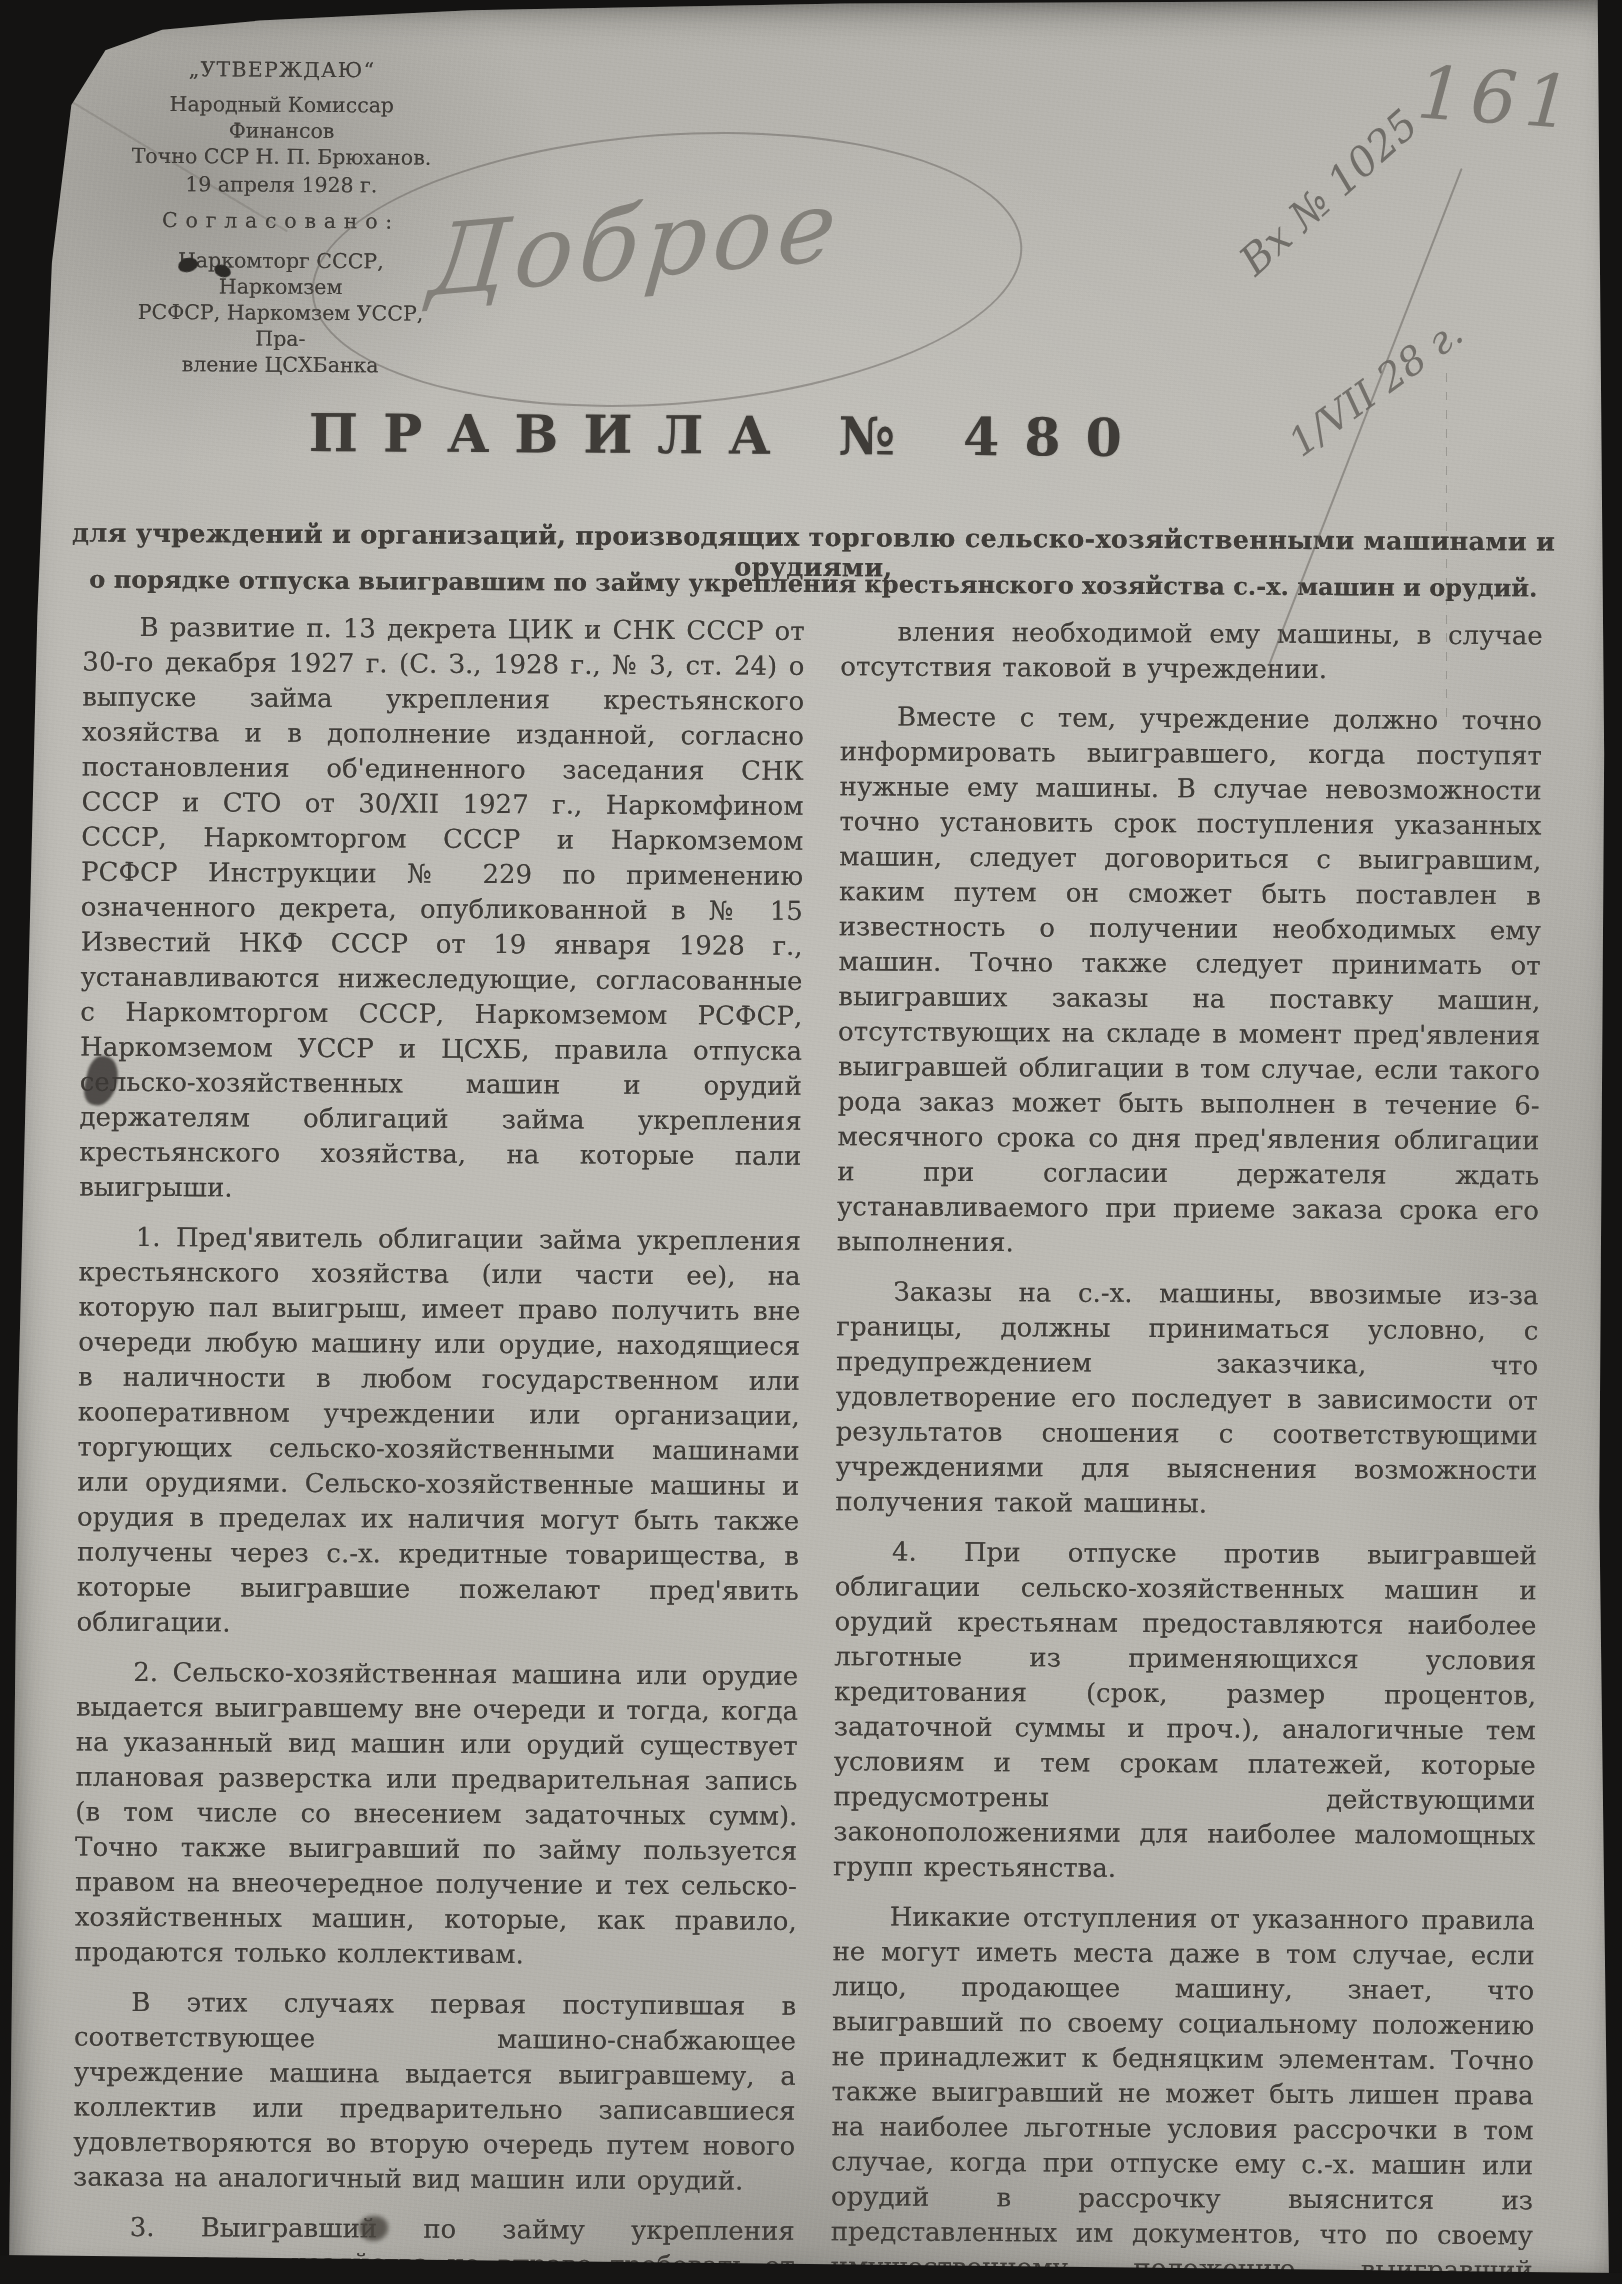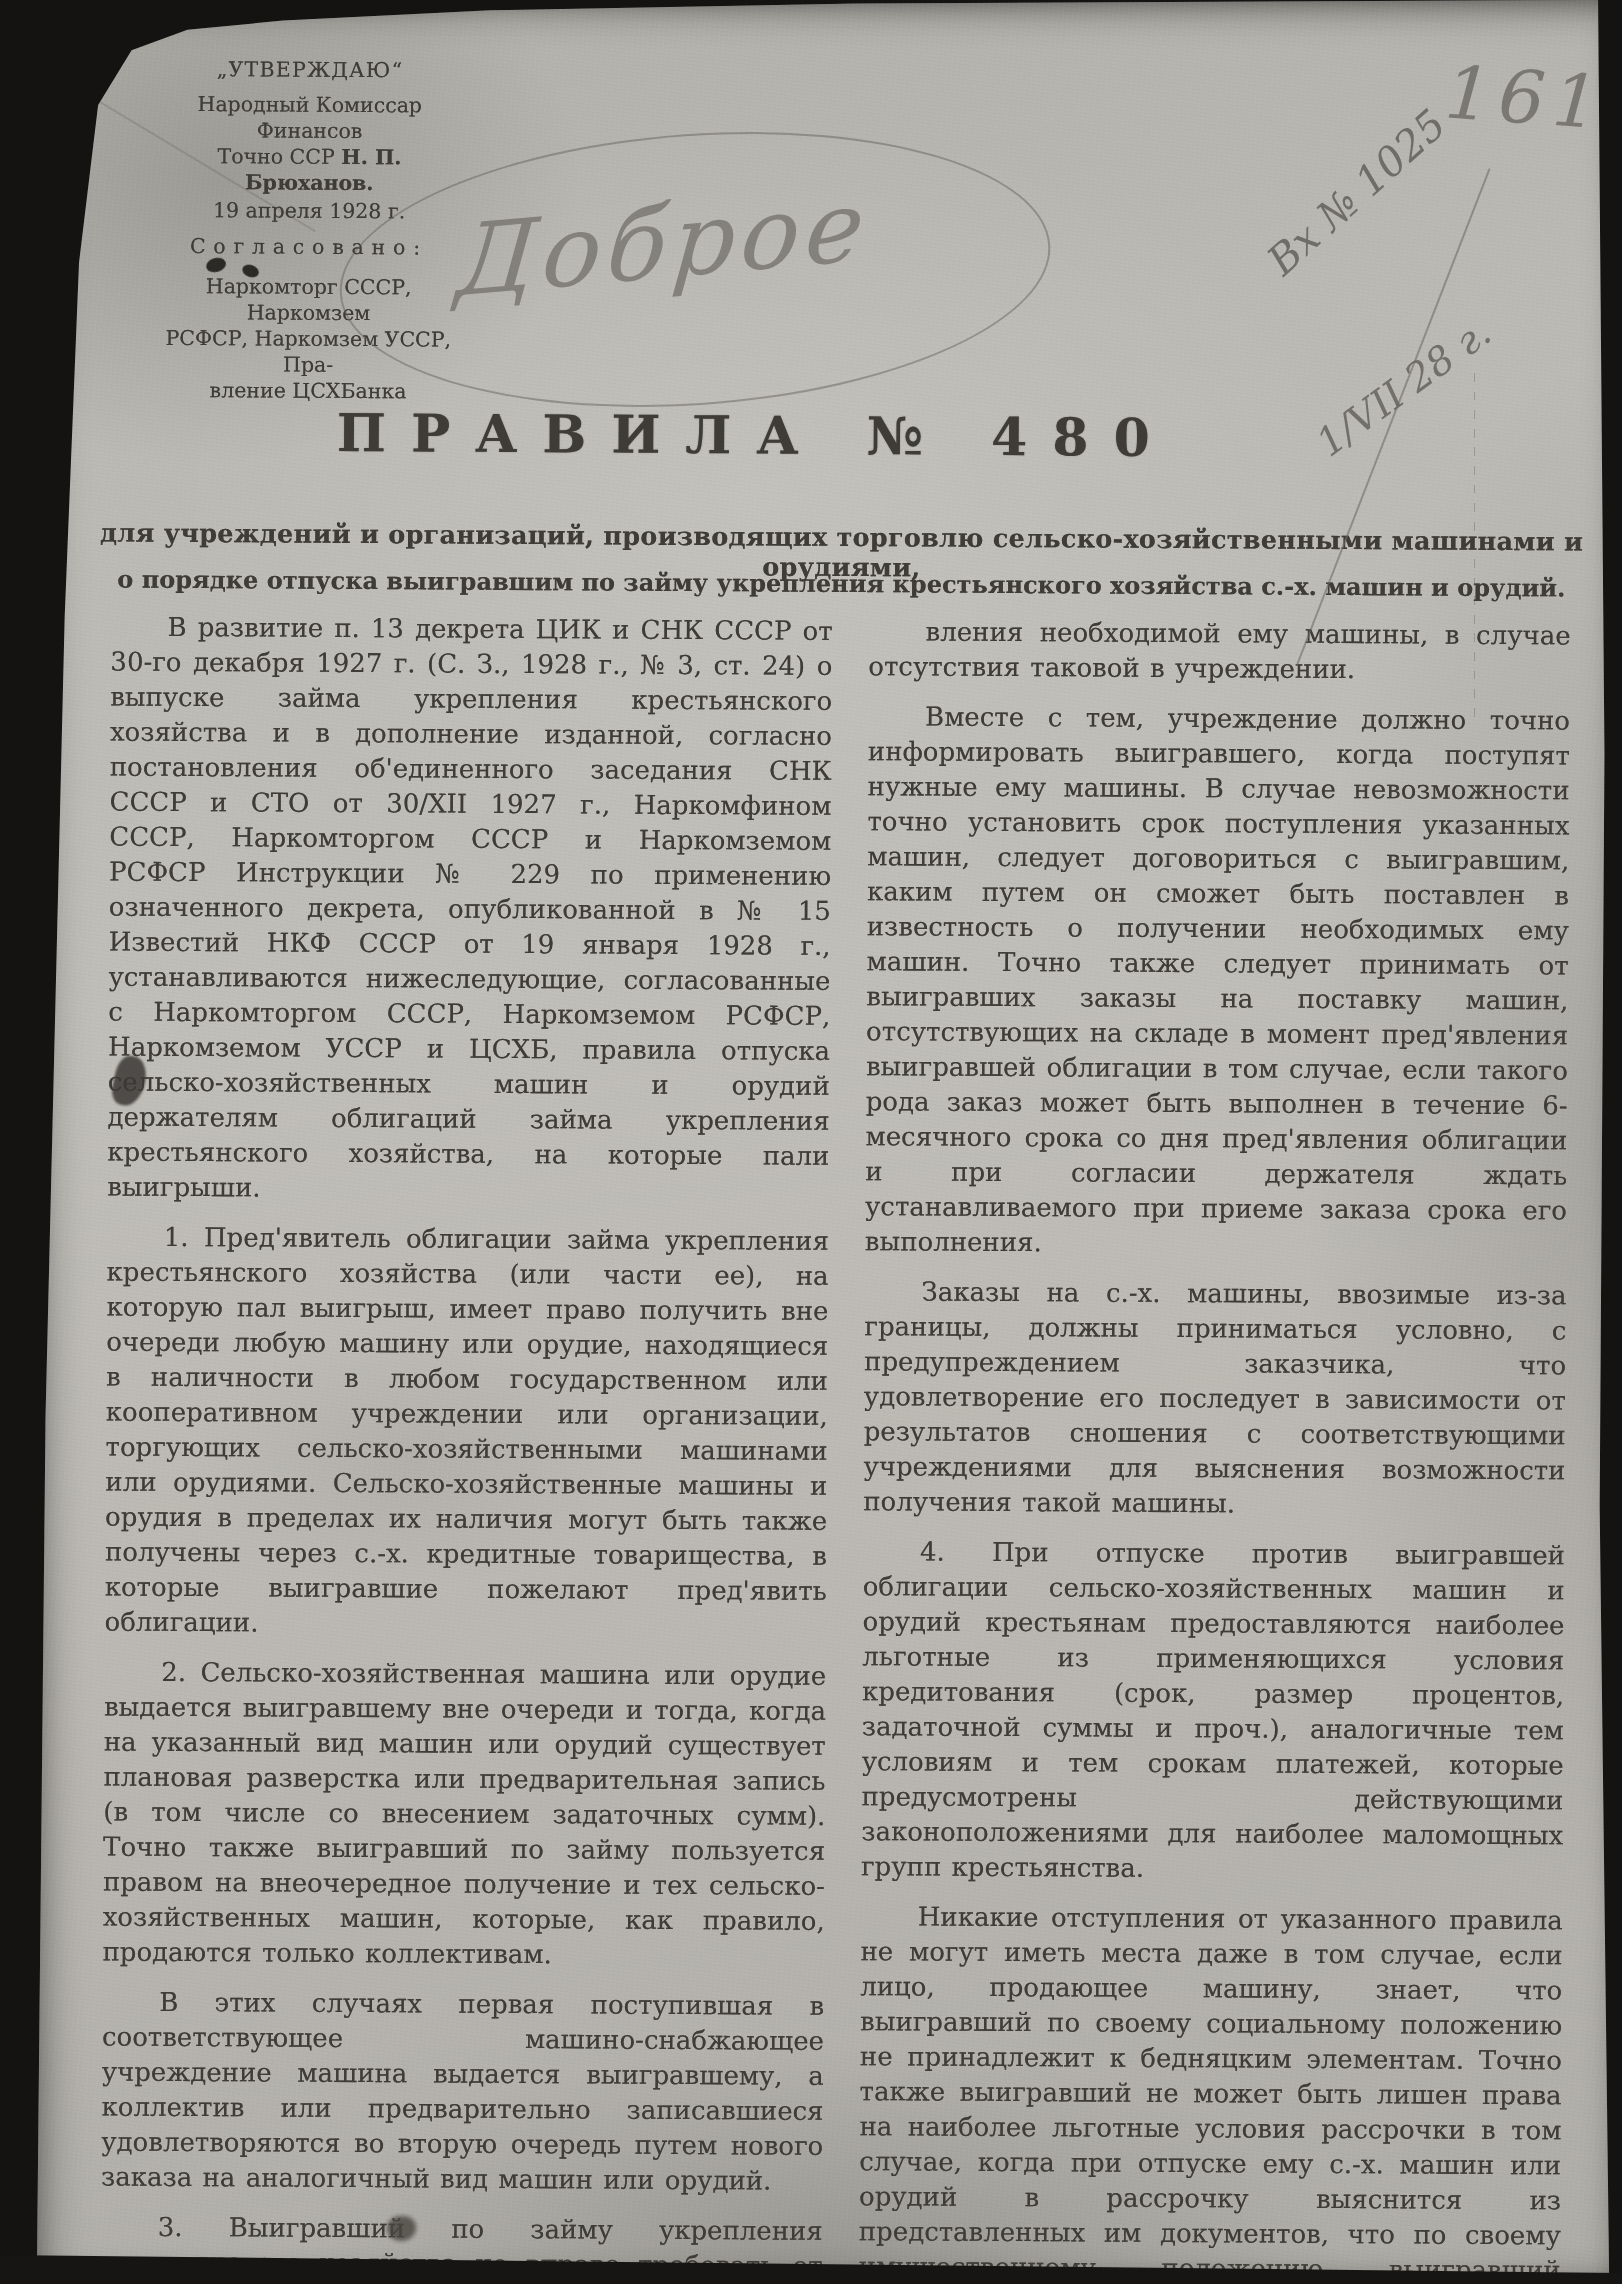--- a/index.html
+++ b/index.html
@@ -17,35 +17,34 @@
       radial-gradient(435px 1118px at 99% 50%, rgba(35,33,30,0.14), rgba(0,0,0,0) 70%),
       radial-gradient(746px 311px at 50% 99%, rgba(40,38,34,0.16), rgba(0,0,0,0) 70%),
       radial-gradient(311px 186px at 24% 64%, rgba(60,57,52,0.08), rgba(0,0,0,0) 70%),
       linear-gradient(173deg,#b2b0aa 0%,#bbb9b3 18%,#c0beb8 42%,#bab8b1 68%,#aeaca6 100%);
     clip-path:polygon(4.4% 4.6%,6.5% 2.2%,10% 1.3%,16% .9%,29% .45%,52% .15%,98.5% 0%,
                       98.9% 33%,98.6% 66%,99.2% 100%,.55% 100%,1.1% 62%,2.3% 27%,3.2% 11.5%);
     box-shadow:inset 28px 0 43px -15.5px rgba(18,17,15,.5),
                inset -18.6px 0 37px -17.4px rgba(18,17,15,.4),
                inset 0 22px 43px -20px rgba(18,17,15,.45),
                inset 0 -15.5px 37px -18.6px rgba(18,17,15,.35);
-    margin-left:28px;
   }
   .grain{position:absolute;inset:0;pointer-events:none;
     background:
       repeating-linear-gradient(7deg, rgba(0,0,0,.015) 0 1.2px, rgba(0,0,0,0) 1.2px 3.7px),
       repeating-linear-gradient(96deg, rgba(255,255,255,.02) 0 1.9px, rgba(0,0,0,0) 1.9px 5px);}
 
   
   .print{position:absolute;inset:0;transform:rotate(.35deg);transform-origin:808px 1056px;
          color:#3f3c38;text-shadow:0 0 0.6px rgba(63,60,56,.65);}
 
   .approval{position:absolute;left:117px;top:60px;width:318px;
             font-size:20.5px;line-height:26px;text-align:center;}
   .approval .approve-label{letter-spacing:.06em;margin-bottom:8.7px;}
-  .approval .commissar-name{font-weight:700;}
+  .approval .commissar-name{font-weight:400;}
   .approval .approval-date{margin:2.5px 0 10px 0;}
   .approval .agreed-label{letter-spacing:.38em;margin:0 0 13.7px 0;}
 
   .doc-title{position:absolute;left:25px;top:405px;width:1398px;margin:0;
              font-size:52px;font-weight:700;letter-spacing:.48em;text-align:center;
              text-shadow:0 0 1.2px rgba(55,52,48,.55);}
   .doc-sub1{position:absolute;left:62px;top:522px;width:1497px;
             font-size:25.5px;font-weight:700;text-align:center;letter-spacing:.01em;}
   .doc-sub2{position:absolute;left:62px;top:569px;width:1497px;
             font-size:24px;font-weight:700;text-align:center;}

